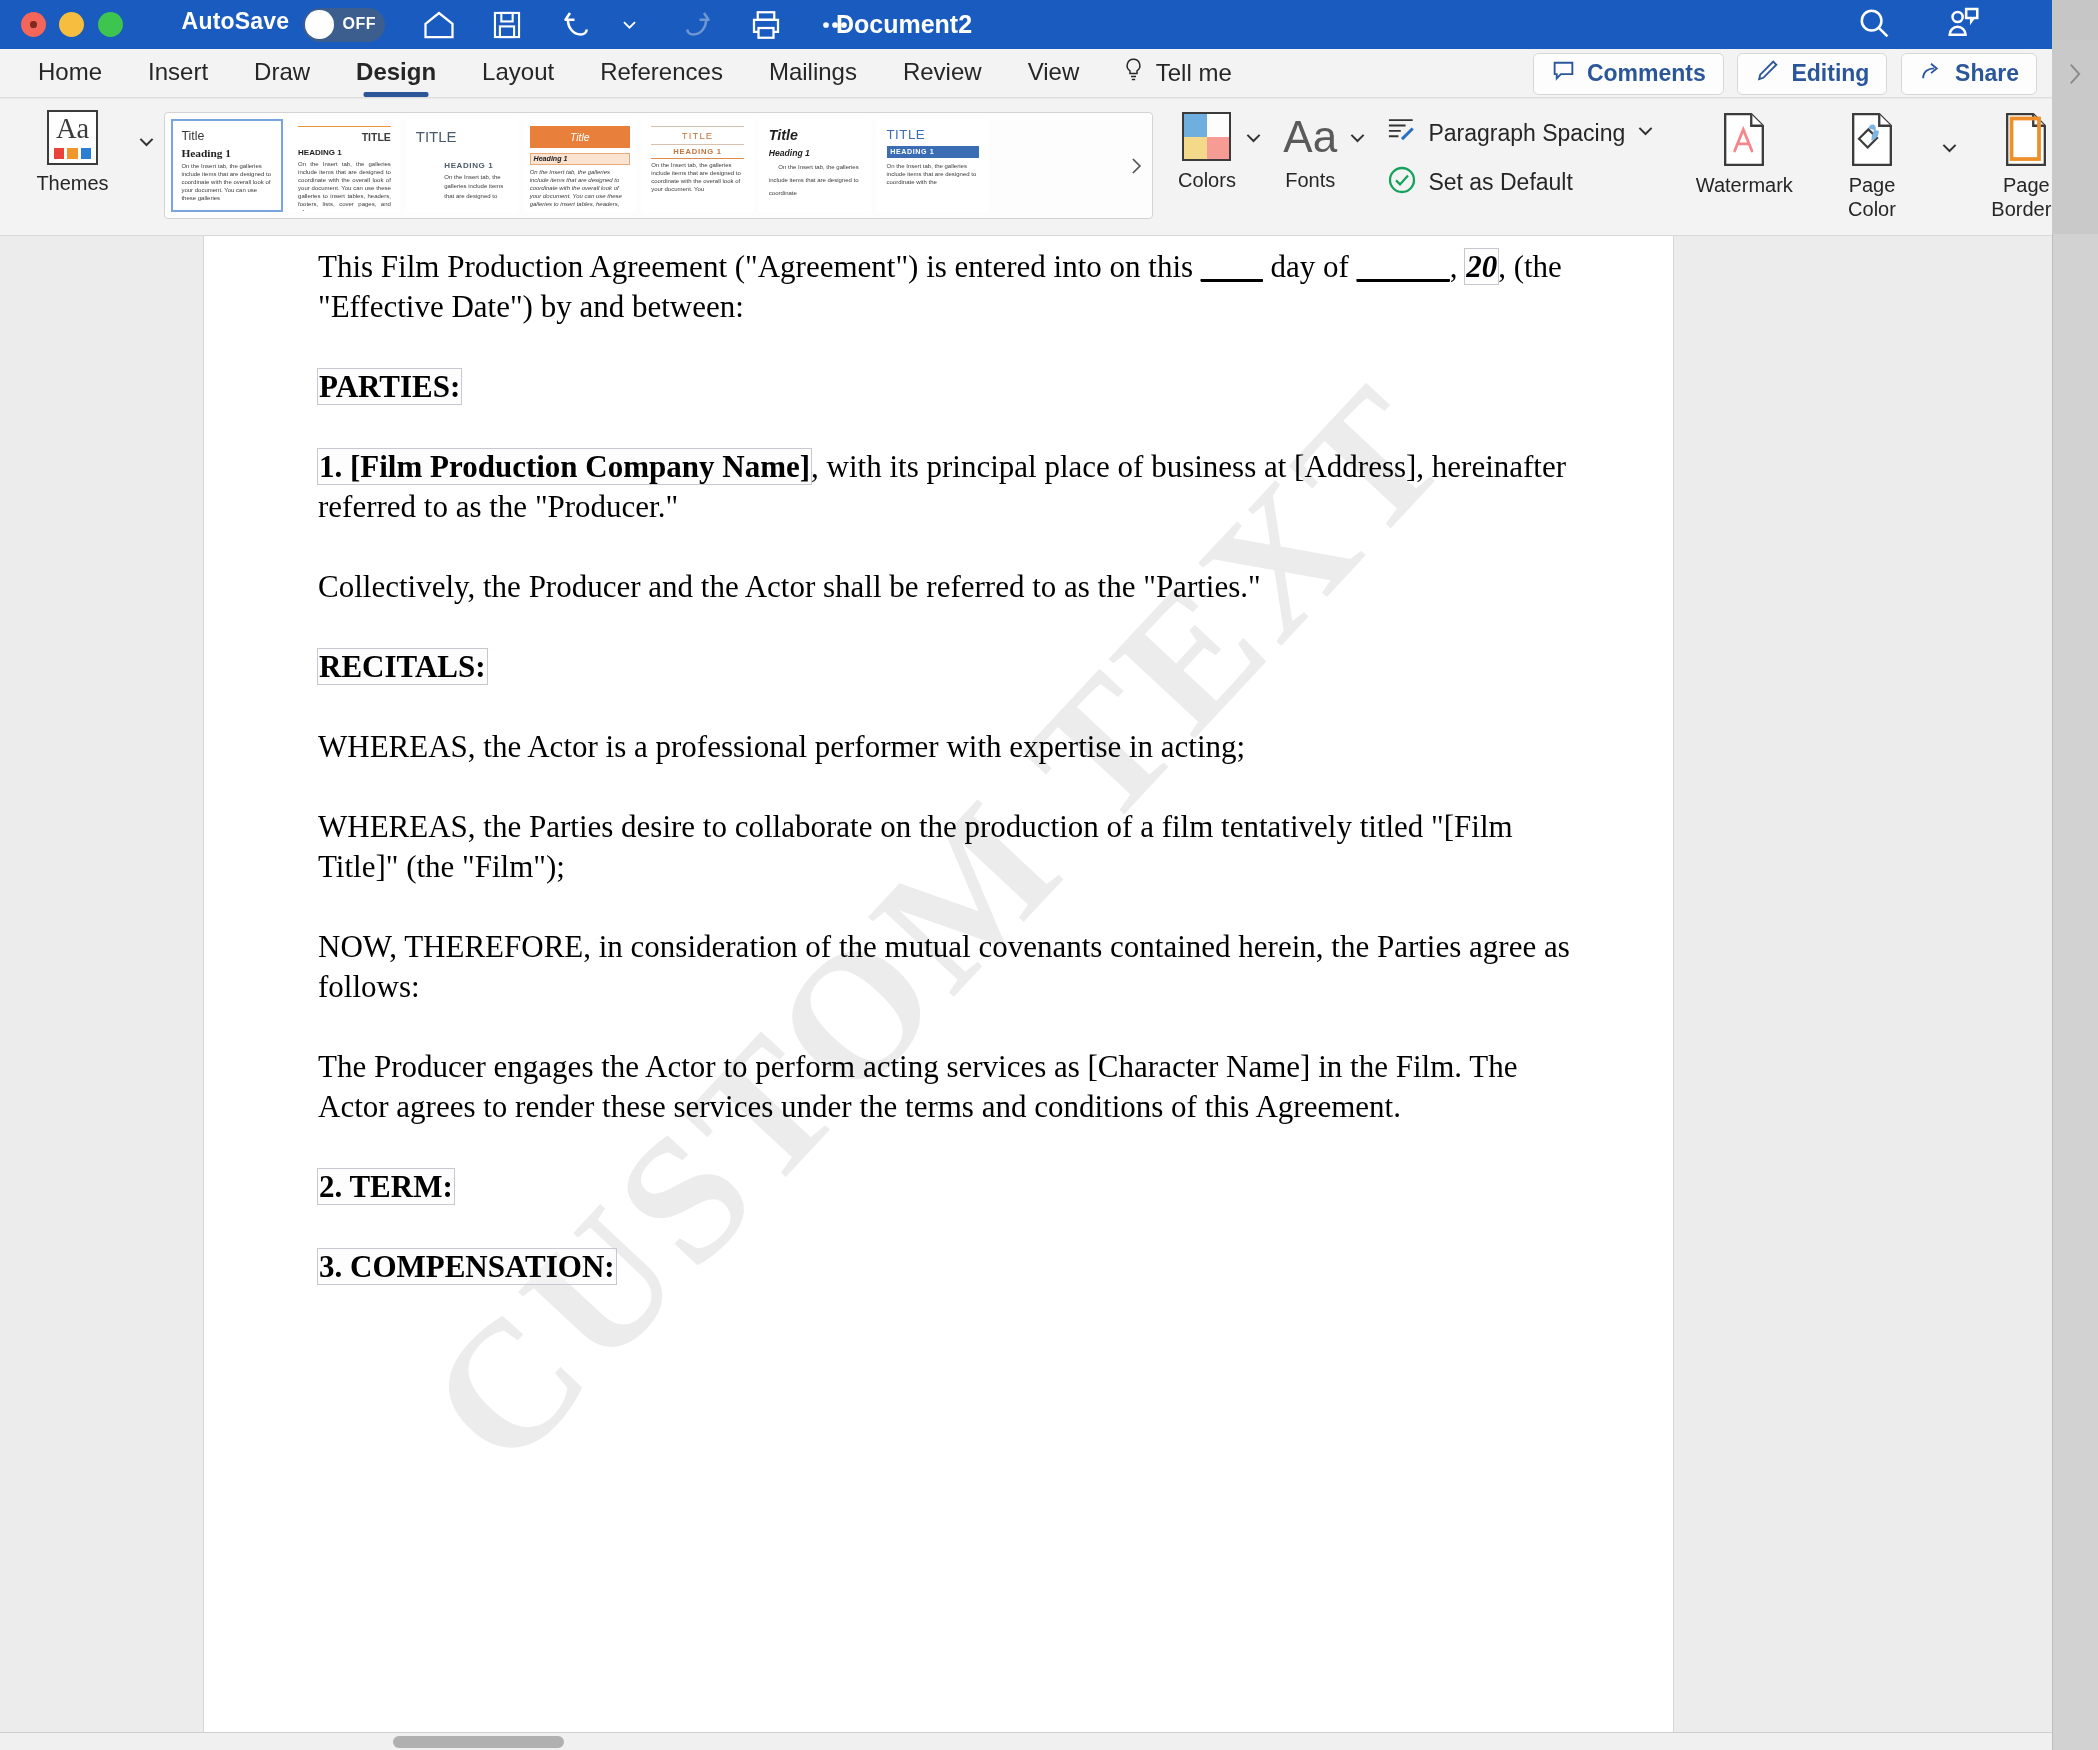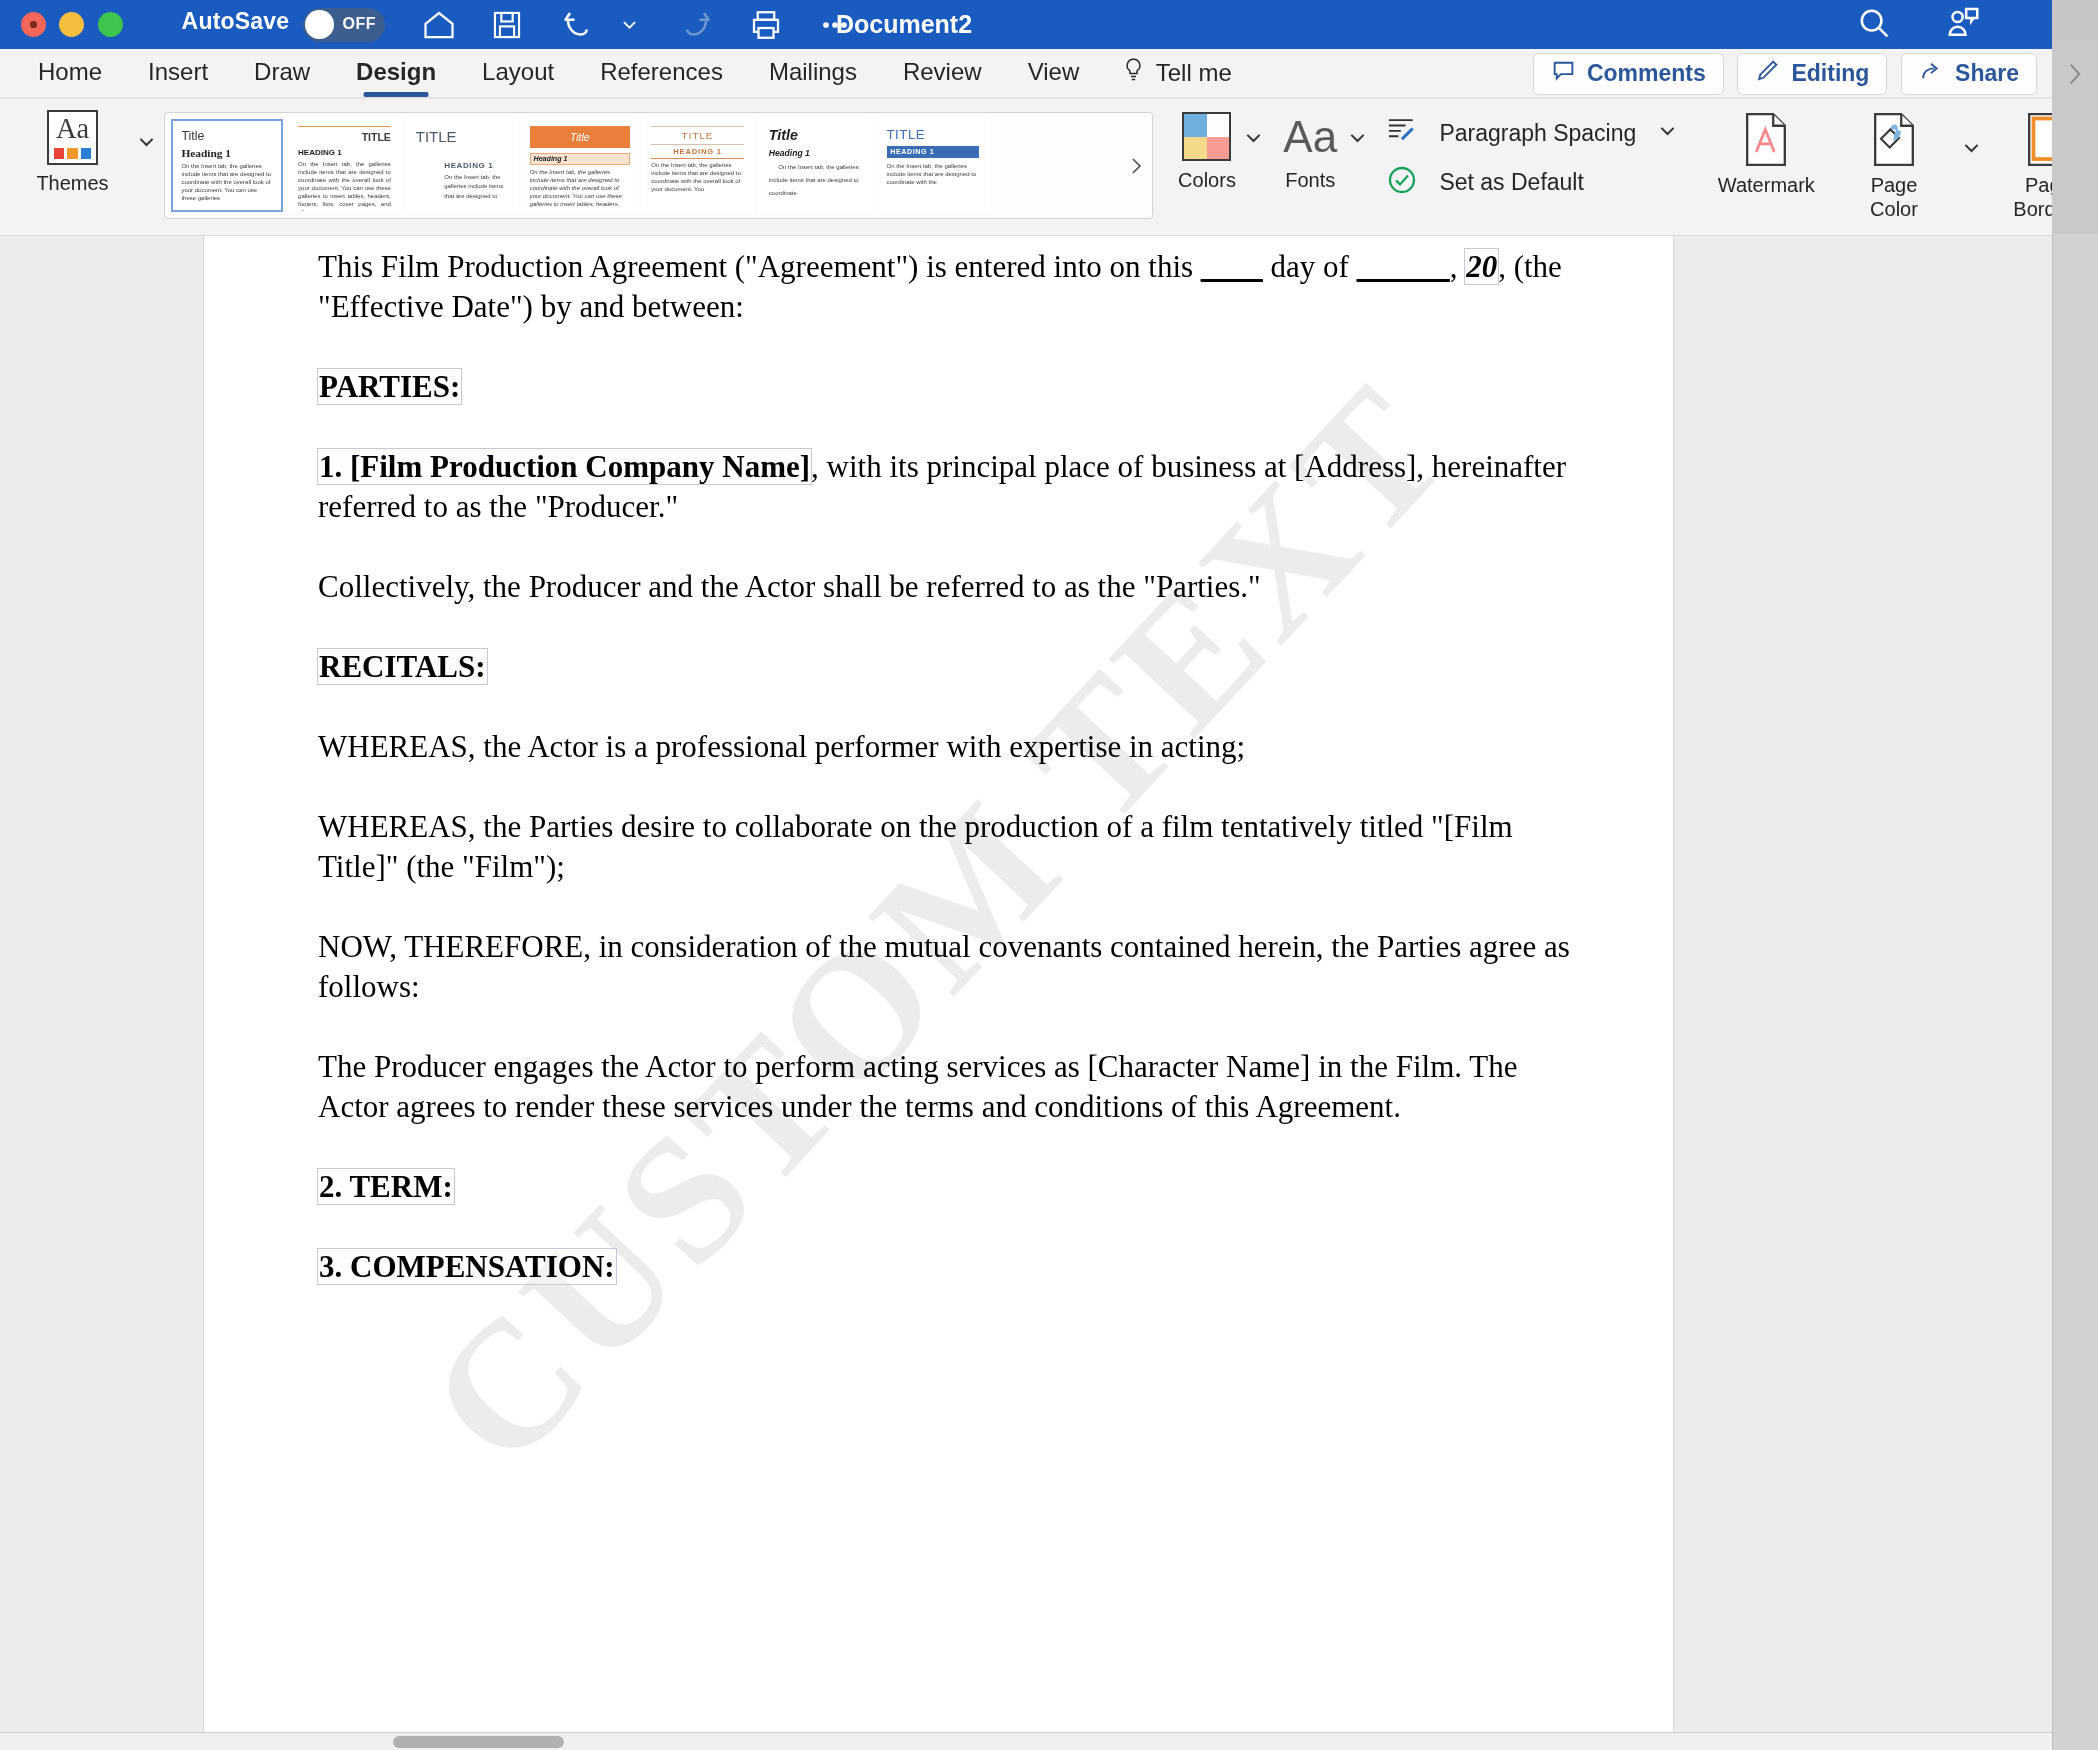--- a/index.html
+++ b/index.html
@@ -163,21 +163,21 @@
   #cf-group { padding: 13.3px 0 0 25px; display:flex; align-items:flex-start; gap: 3.8px; }
   .colorsicon {
     width: 49px; height: 49px; border:2.9px solid #3b3b3b;
     display:grid; grid-template-columns: 1fr 1fr; grid-template-rows: 1fr 1fr;
   }
   .colorsicon i { display:block; }
   .fontsicon { font-family:"Liberation Sans", sans-serif; font-size: 44px; color:#5a5a5a; line-height: 49px; }
   .smallcol { display:flex; flex-direction:column; align-items:center; }
   .smallcol .lbl { font-size: 20px; color:#262626; margin-top: 7.6px; }
   #para-col { display:flex; flex-direction:column; gap: 13.3px; margin-left: 15px; margin-top: 3.8px; }
-  .paraline { display:flex; align-items:center; gap: 21px; }
+  .paraline { display:flex; align-items:center; gap: 10px; }
   .paraline span { font-size: 23px; color:#262626; white-space: nowrap; }
 
   
   #wm-group { padding: 13.3px 0 0 27px; display:flex; align-items:flex-start; gap: 5.7px; }
   #wm-group .bigbtn { width: 122px; }
   .pageicon { width: 44px; height: 55px; position: relative; }
 
   
   #docarea {
     position: absolute; left: 0; top: 236px;

